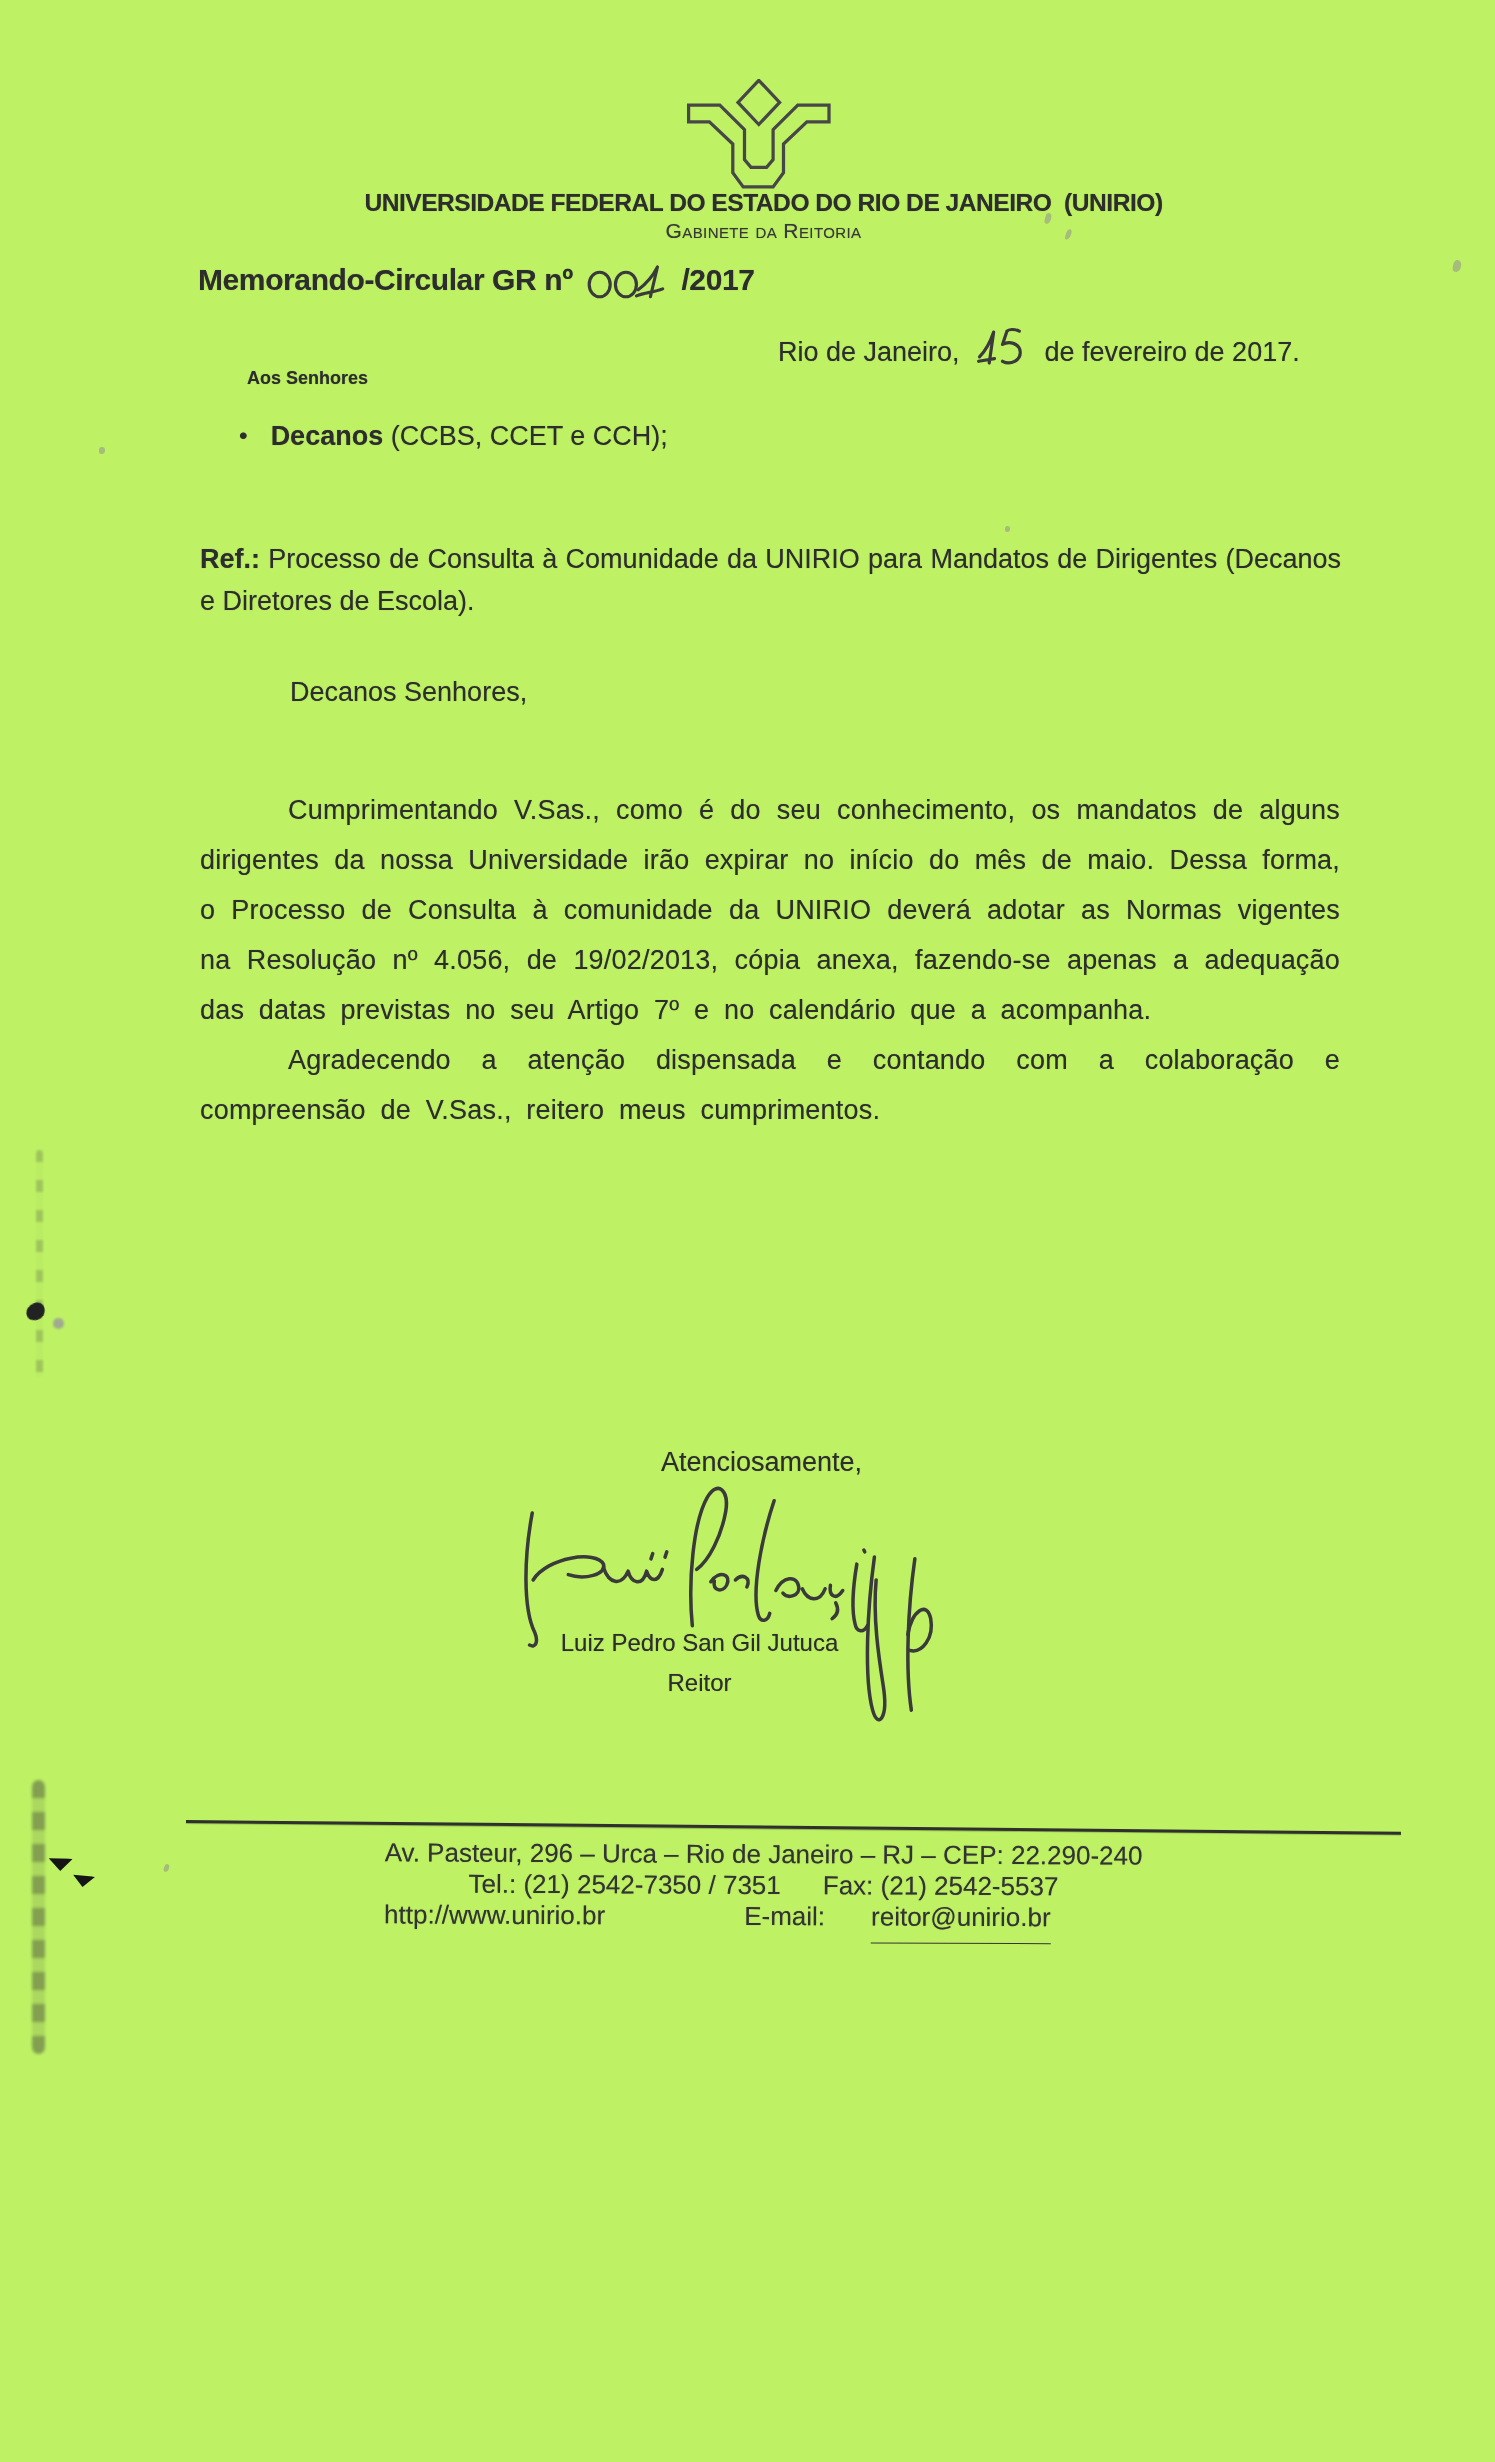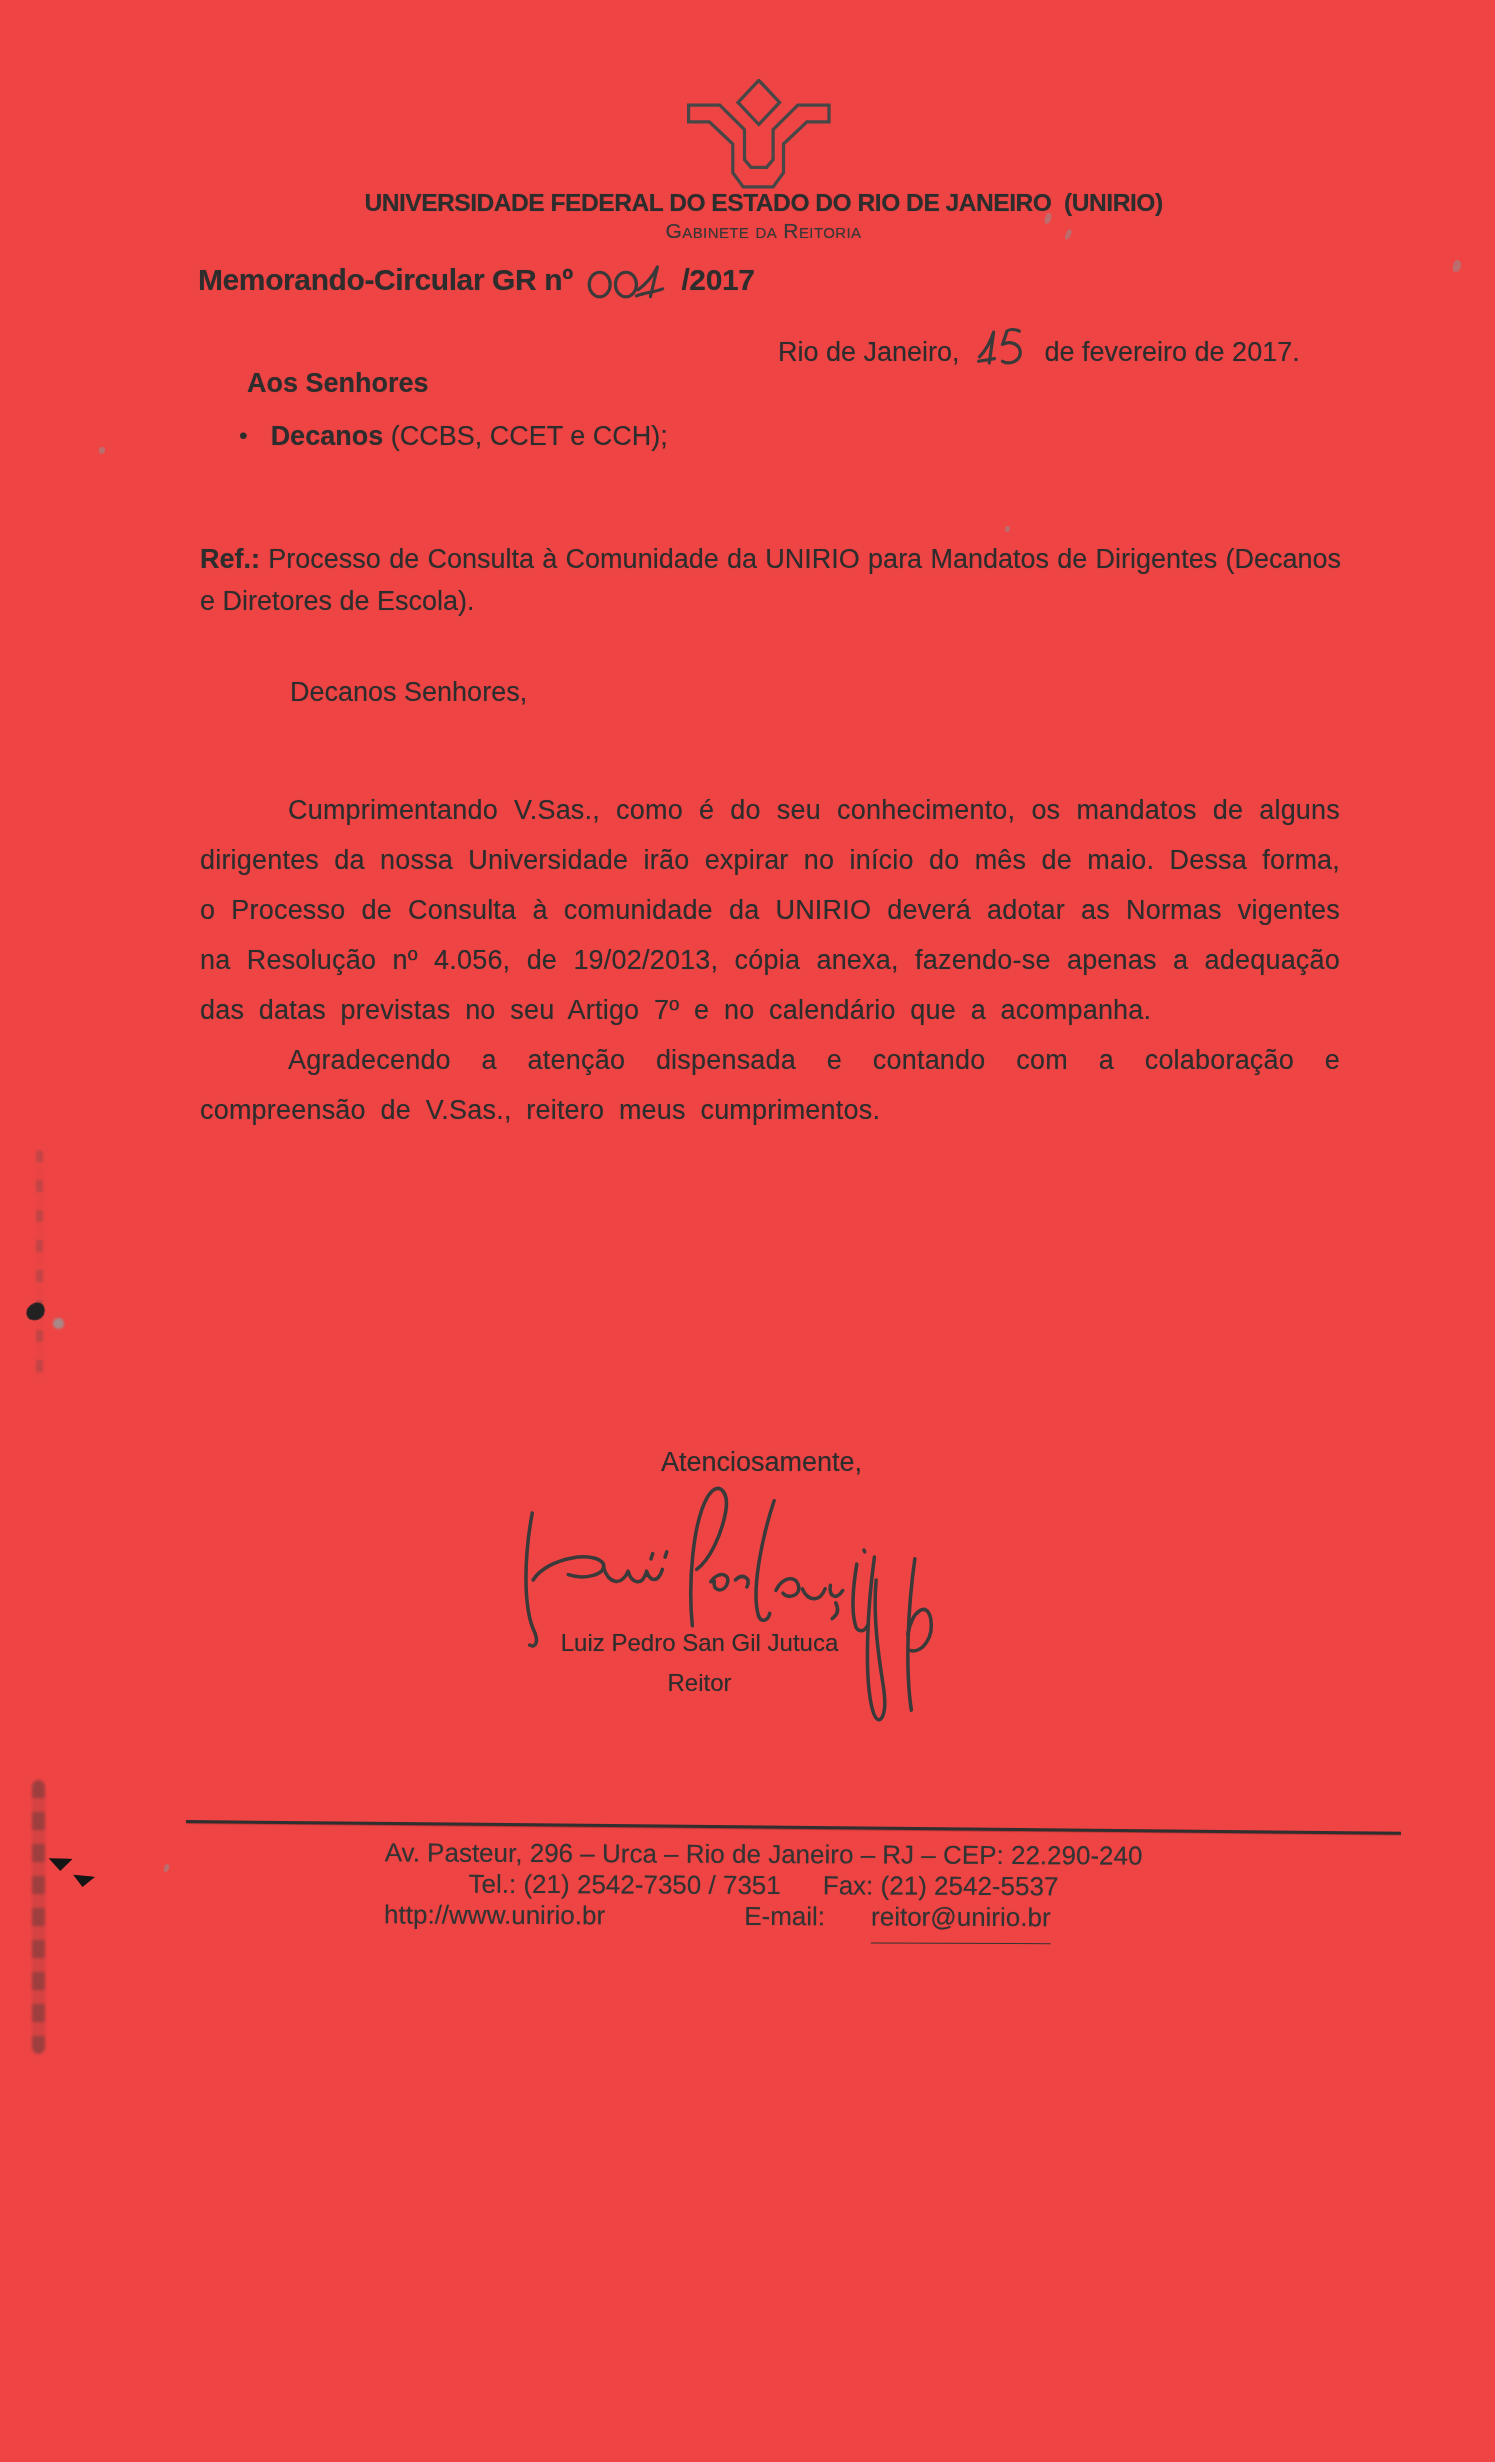--- a/index.html
+++ b/index.html
@@ -1,20 +1,20 @@
 <!DOCTYPE html>
 <html style="font-size:14px"><head>
 <meta charset="utf-8">
 <style>
   html,body{margin:0;padding:0;background:#e8e8e8;}
   .page{
     position:relative;
     width:1495px;height:2462px;
     margin:0 auto;
-    background:#ef4444;
+    background:#bef264;
     font-family:"Liberation Sans","DejaVu Sans",sans-serif;
     color:#2d2d2d;
     overflow:hidden;
     text-shadow:0 0 0.9px rgba(45,45,45,.45);
   }
   .abs{position:absolute;}
 
   
   .org-line{left:16px;top:189px;width:1495px;text-align:center;
     font-weight:bold;font-size:24.6px;letter-spacing:-0.5px;}
@@ -24,21 +24,21 @@
   
   .memo-title{left:198px;top:260px;font-size:30px;font-weight:bold;
     letter-spacing:-0.4px;display:flex;align-items:center;gap:8.8px;}
   .hand-number{display:inline-block;margin:0 1.8px -1.8px 5.3px;}
 
   
   .dateline{left:778px;top:325px;font-size:27px;display:flex;align-items:flex-end;gap:8.8px;}
   .hand-day{display:inline-block;margin:0 5.3px -3.5px 7px;}
 
   
-  .recip-head{left:247px;top:368px;font-size:27px;font-weight:bold;}
+  .recip-head{left:247px;top:368px;font-size:18px;font-weight:bold;}
   .recip-item{left:239px;top:421px;font-size:27px;}
   .recip-item .bullet{font-size:24.6px;margin-right:23px;vertical-align:0.9px;}
   .recip-item .r-name{font-weight:bold;}
 
   
   .ref-block{left:200px;top:538px;width:1141px;font-size:27px;line-height:42px;
     text-align:justify;}
   .ref-label{font-weight:bold;}
 
   .salutation{left:290px;top:677px;font-size:27px;}

